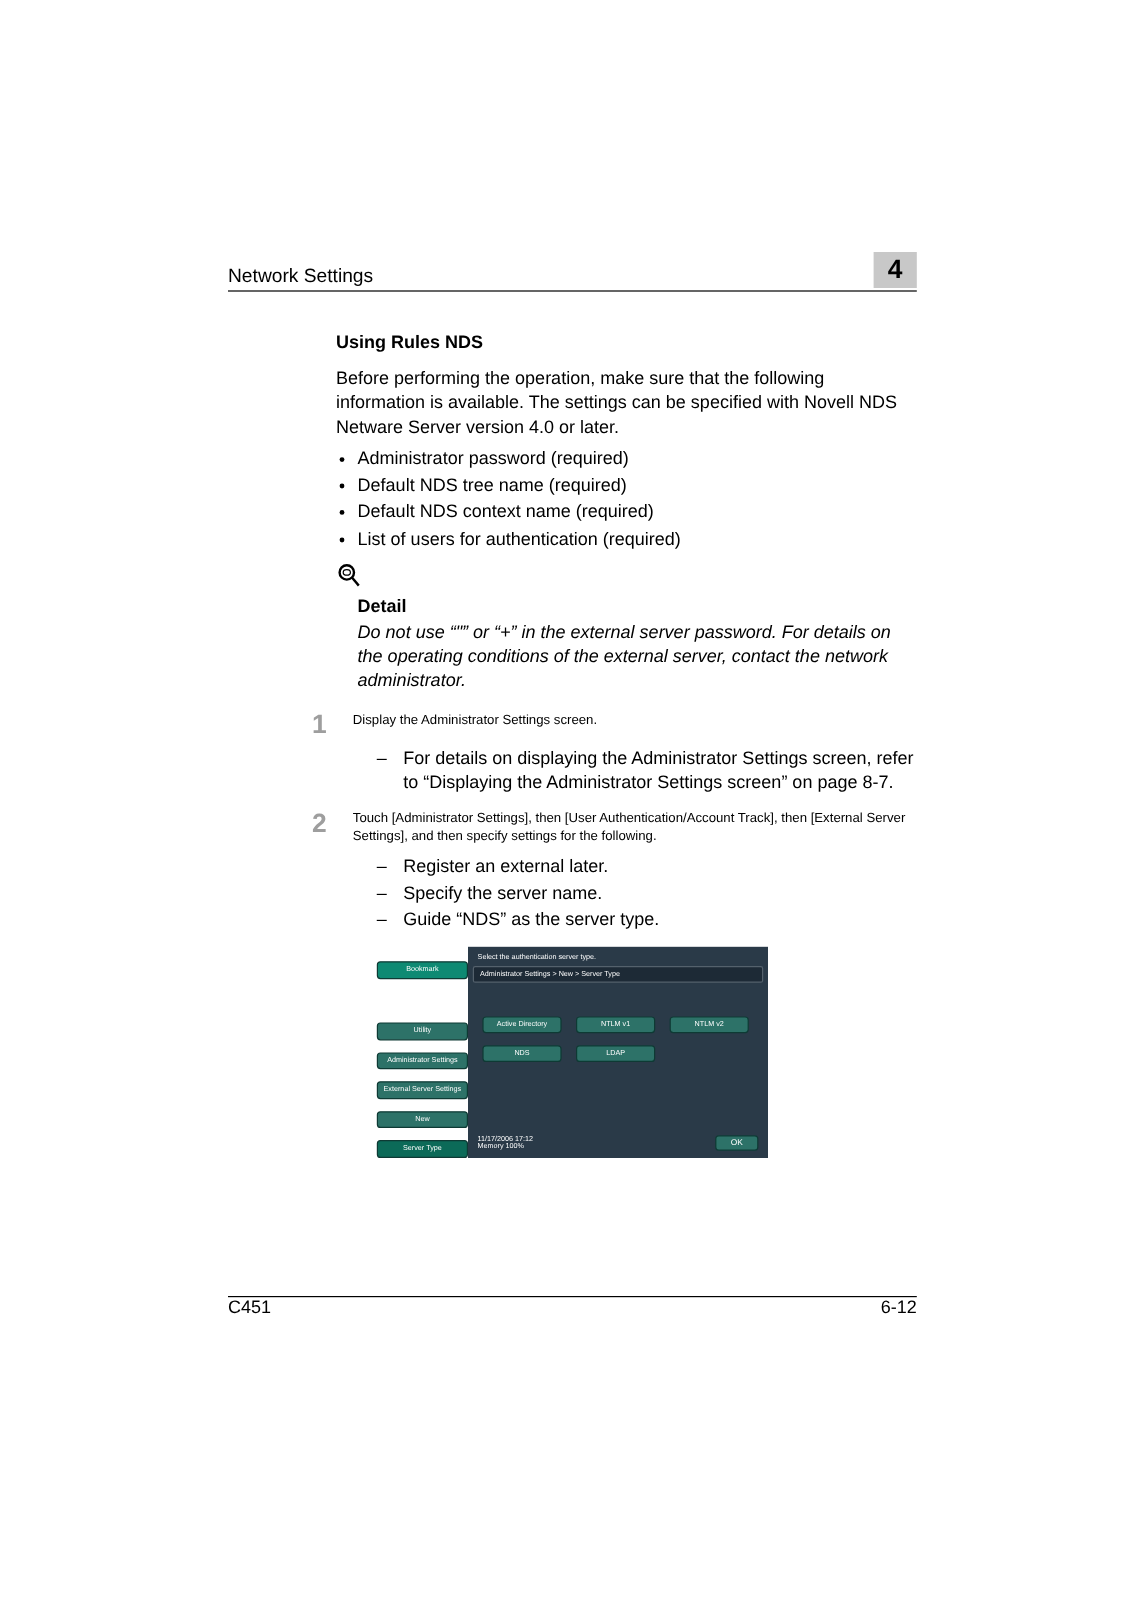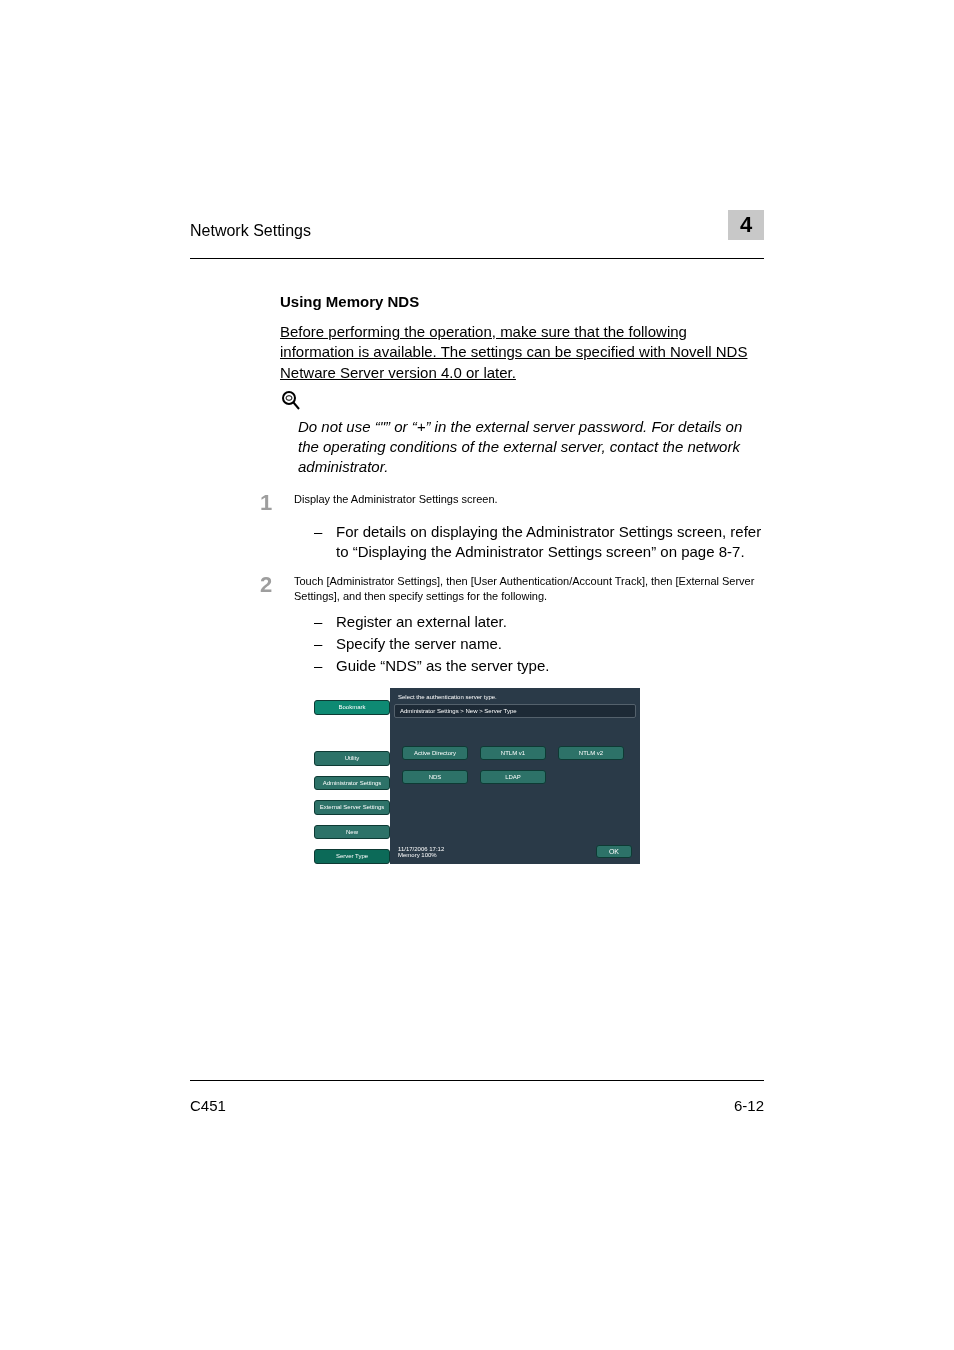--- a/index.html
+++ b/index.html
@@ -12,21 +12,21 @@
       position: relative;
     }
     .page {
       padding: 210px 190px 0 190px;
     }
     .header-row {
       display: flex;
       align-items: flex-end;
       justify-content: space-between;
       border-bottom: 1px solid #000;
-      padding-bottom: 18px;
+      padding-bottom: 2px;
       margin-bottom: 34px;
     }
     .header-num-box {
       width: 36px;
       height: 30px;
       background: #c8c8c8;
       display: flex;
       align-items: center;
       justify-content: center;
       font-weight: bold;
@@ -36,21 +36,20 @@
       font-weight: bold;
       font-size: 15px;
       margin-left: 90px;
       margin-bottom: 12px;
     }
     .body-text {
       font-size: 15px;
       line-height: 1.35;
       margin-left: 90px;
       margin-bottom: 6px;
-      text-decoration: underline;
     }
     .bullet-list {
       margin-left: 90px;
       padding-left: 18px;
       font-size: 15px;
       line-height: 1.35;
       margin-bottom: 8px;
     }
     .bullet-list li { list-style: disc; margin-bottom: 2px; }
     .mag-icon {
@@ -187,46 +186,53 @@
     }
     .footer {
       position: absolute;
       left: 190px;
       right: 190px;
       top: 1080px;
       border-top: 1px solid #000;
       display: flex;
       justify-content: space-between;
       font-size: 15px;
-      padding-top: 16px;
+      padding-top: 0;
     }
   </style>
 </head>
 <body>
 
 <div class="page">
   <div class="header-row">
     <span>Network Settings</span>
     <div class="header-num-box">
       <span>4</span>
     </div>
   </div>
 
-  <div class="section-title">Using Memory NDS</div>
+  <div class="section-title">Using Rules NDS</div>
   <div class="body-text">Before performing the operation, make sure that the following information is available. The settings can be specified with Novell NDS Netware Server version 4.0 or later.</div>
 
+  <ul class="bullet-list">
+    <li>Administrator password (required)</li>
+    <li>Default NDS tree name (required)</li>
+    <li>Default NDS context name (required)</li>
+    <li>List of users for authentication (required)</li>
+  </ul>
 
   <div class="mag-icon">
     <svg width="22" height="22" viewBox="0 0 22 22">
       <circle cx="9" cy="9" r="6" stroke="#000" stroke-width="2" fill="none"></circle>
       <ellipse cx="9" cy="9" rx="3" ry="2.3" stroke="#000" stroke-width="1" fill="none"></ellipse>
       <line x1="13.5" y1="13.5" x2="19" y2="20" stroke="#000" stroke-width="2"></line>
     </svg>
   </div>
 
+  <div class="detail-title">Detail</div>
   <div class="italic-para">Do not use “"” or “+” in the external server password. For details on the operating conditions of the external server, contact the network administrator.</div>
 
   <div class="step-row">
     <div class="step-num">1</div>
     <div class="step-body">Display the Administrator Settings screen.</div>
   </div>
   <div class="sub-dash">
     <span class="dash">–</span>
     <span class="txt">For details on displaying the Administrator Settings screen, refer to “Displaying the Administrator Settings screen” on page 8-7.</span>
   </div>

